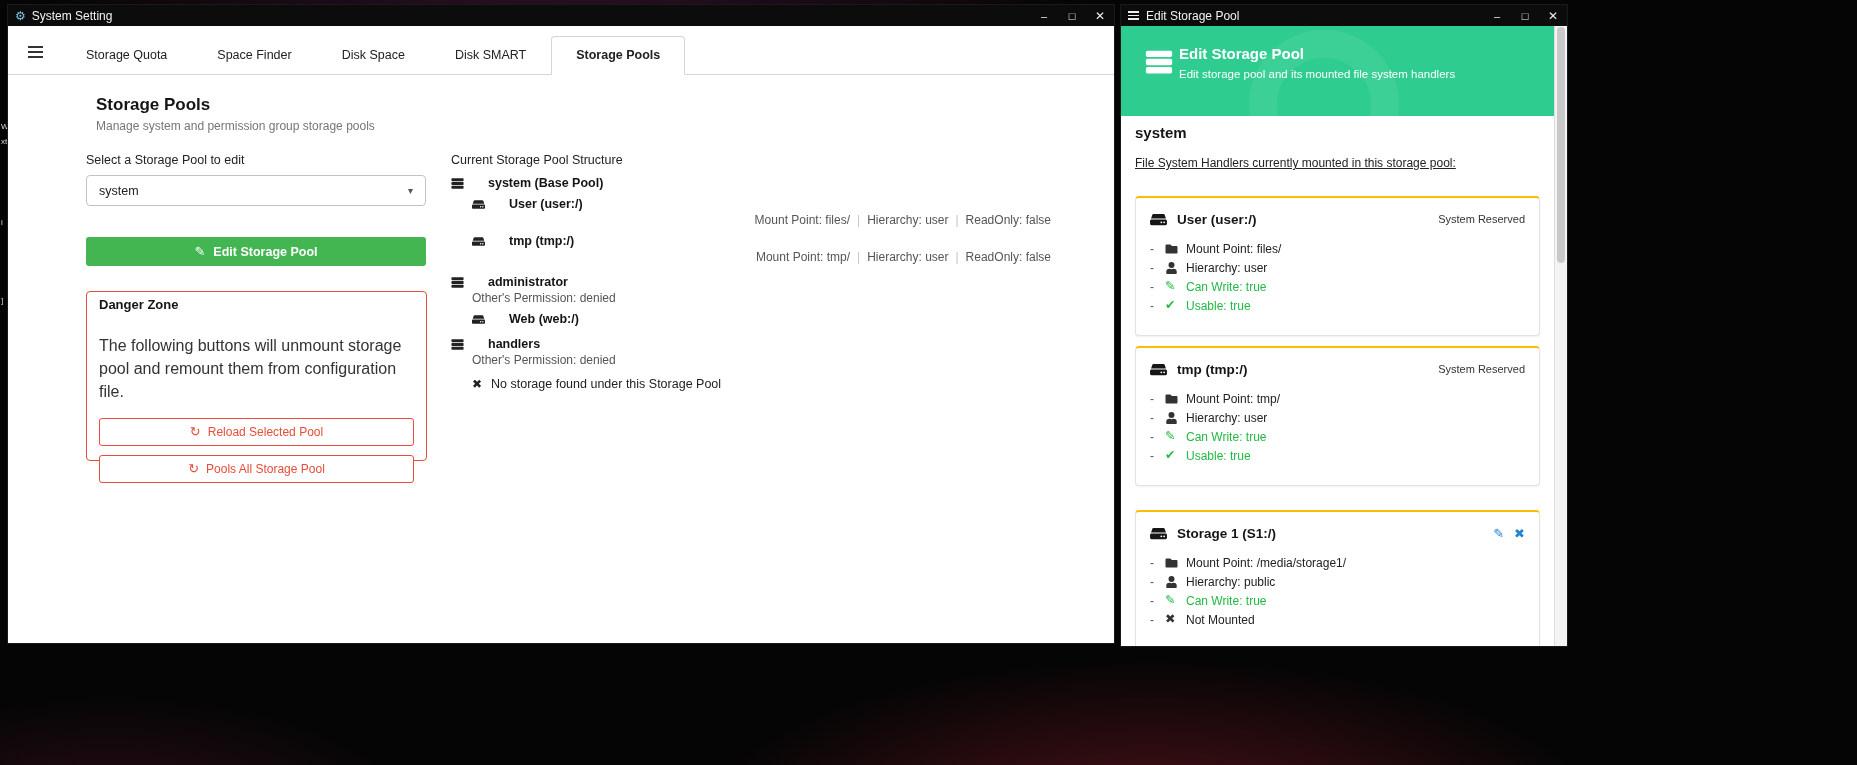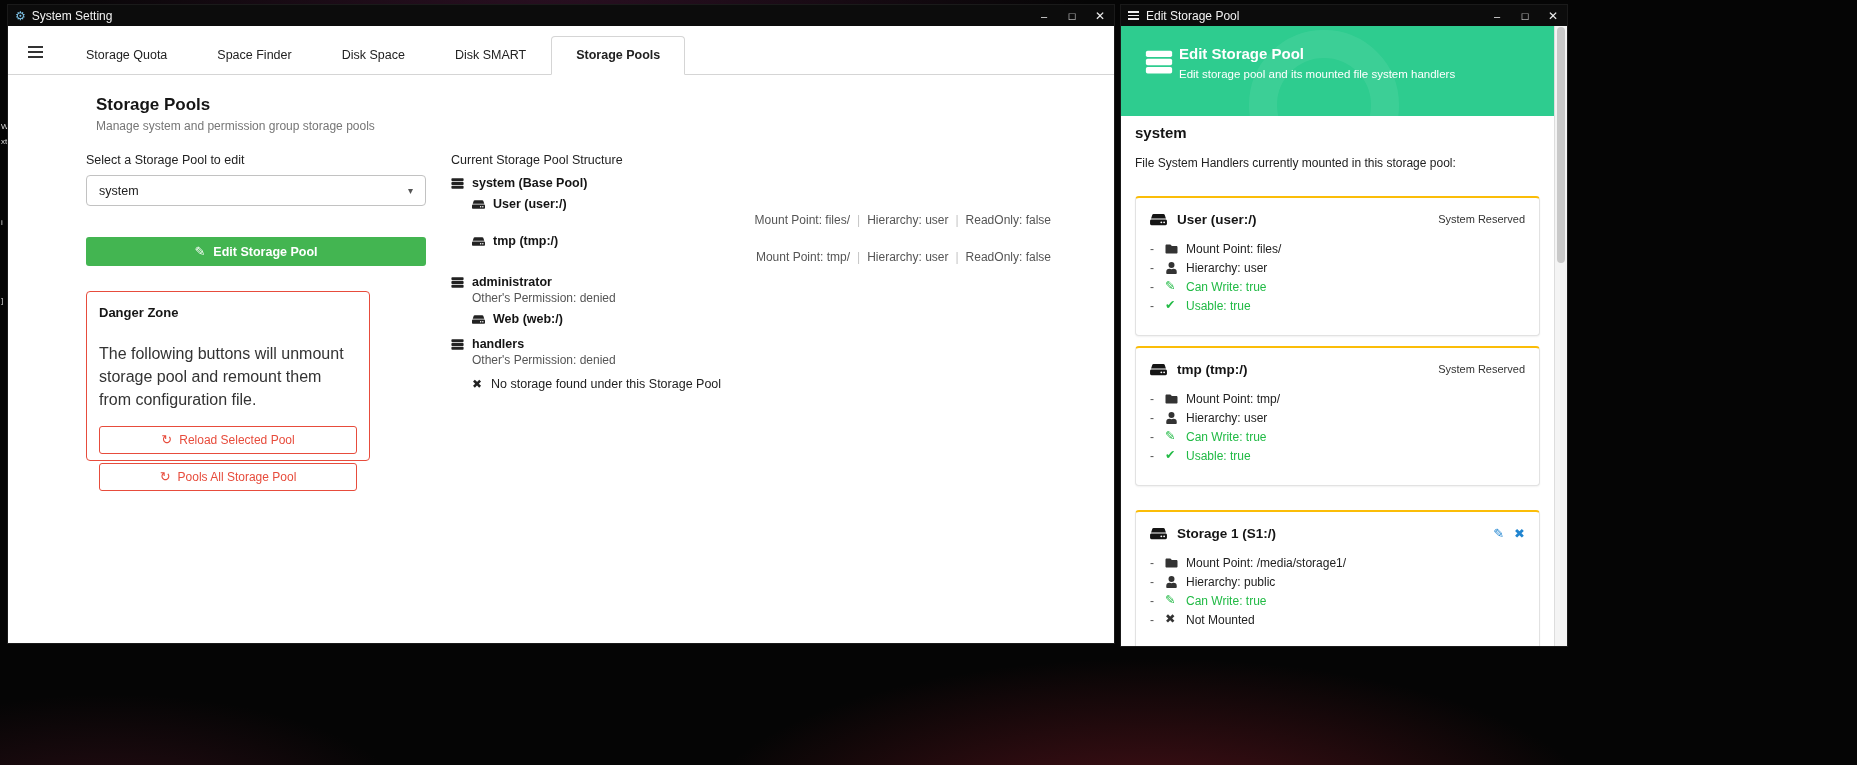--- a/index.html
+++ b/index.html
@@ -40,31 +40,31 @@
 
   .main-content { position:relative; flex:1; background:#fff; overflow:hidden; }
   .page-title { position:absolute; left:88px; top:20px; font-size:17px; font-weight:700; color:#151515; }
   .page-subtitle { position:absolute; left:88px; top:44px; font-size:12px; color:#767676; }
   .select-label { position:absolute; left:78px; top:78px; font-size:12.5px; color:#222; }
   .pool-select { position:absolute; left:78px; top:100px; width:340px; height:31px; border:1px solid #c2c2c2; border-radius:4px; background:#fff; display:flex; align-items:center; padding:0 12px; font-size:12.5px; color:#222; cursor:default; }
   .pool-select .caret { margin-left:auto; font-size:10px; color:#555; }
   .btn-green { position:absolute; left:78px; top:162px; width:340px; height:29px; background:var(--button-green,#43b551); color:#fff; border:none; border-radius:3px; font-size:12.5px; font-weight:700; display:flex; align-items:center; justify-content:center; gap:8px; font-family:inherit; }
   .btn-green .glyph { font-size:13px; font-weight:400; }
 
-  .danger-card { position:absolute; left:78px; top:216px; width:284px; height:170px; border:1px solid var(--danger-red,#e74c3c); border-radius:4px; background:#fff; padding:13px 12px; }
+  .danger-card { position:absolute; left:78px; top:216px; width:341px; height:170px; border:1px solid var(--danger-red,#e74c3c); border-radius:4px; background:#fff; padding:5px 12px; }
   .danger-title { font-size:13px; font-weight:700; color:#151515; }
   .danger-text { margin-top:22px; font-size:16px; color:#333; line-height:1.45; }
   .btn-outline-red { display:flex; width:100%; height:28px; align-items:center; justify-content:center; gap:7px; background:#fff; border:1px solid var(--danger-red,#e74c3c); color:var(--danger-red,#e74c3c); border-radius:3px; font-size:12px; font-family:inherit; }
   .btn-outline-red .glyph { font-size:13px; }
   .mt14 { margin-top:14px; } .mt9 { margin-top:9px; }
 
   .structure-label { position:absolute; left:443px; top:78px; font-size:12.5px; color:#222; }
   .tree { position:absolute; left:443px; top:101px; width:600px; }
   .pool { margin-bottom:11px; }
-  .pool-head, .child-head { display:flex; align-items:center; gap:8px;text-align:center; }
+  .pool-head, .child-head { display:flex; align-items:center; gap:24px;text-align:center; }
   .tico { display:inline-flex; color:#222; }
   .tico svg { width:13px; height:13px; }
   .pname, .cname { font-size:12.5px; font-weight:700; color:#151515; }
   .pperm { margin:2px 0 0 21px; font-size:12px; color:#555; }
   .child { margin:7px 0 0 21px; }
   .cdet { margin:2px 0 0 21px; font-size:12px; color:#555;text-align:right; }
   .cdet .sep { color:#c5c5c5; margin:0 7px; }
   .empty-row { margin:10px 0 0 21px; display:flex; align-items:center; gap:9px; font-size:12.5px; color:#222; }
   .empty-row .glyph { font-size:12px; color:#222; }
 
@@ -76,21 +76,21 @@
   .sb-thumb { position:absolute; left:2px; top:1px; width:8px; height:236px; background:#c9c9c9; border-radius:4px; }
 
   .banner { position:absolute; left:0; top:0; right:13px; height:90px; background:var(--banner-green,#2ecc8f); color:#fff; overflow:hidden; }
   .banner-ring { position:absolute; left:128px; top:4px; width:150px; height:150px; border-radius:50%; border:28px solid rgba(255,255,255,.07); }
   .banner-icon { position:absolute; left:24px; top:22px; color:#fff; }
   .banner-icon svg { width:28px; height:28px; }
   .banner-title { position:absolute; left:58px; top:19px; font-size:15px; font-weight:700; }
   .banner-sub { position:absolute; left:58px; top:42px; font-size:11.5px; }
 
   .pool-name-h { position:absolute; left:14px; top:98px; font-size:15px; font-weight:700; color:#151515; }
-  .handlers-desc { position:absolute; left:14px; top:130px; font-size:12px; color:#222; }
+  .handlers-desc { position:absolute; left:14px; top:130px; font-size:12px; color:#222;text-decoration:underline; }
 
   .hcard { position:absolute; left:14px; width:405px; background:#fff; border:1px solid #e2e2e2; border-top:2px solid var(--card-accent-yellow,#fbbd08); border-radius:4px; padding:10px 14px; box-shadow:0 1px 2px rgba(0,0,0,.06); }
   .hcard.c1 { top:170px; height:140px; }
   .hcard.c2 { top:320px; height:140px; }
   .hcard.c3 { top:484px; height:152px; }
   .hhead { display:flex; align-items:center; height:22px; }
   .hhead .hico { display:inline-flex; color:#151515; margin-right:10px; }
   .hhead .hico svg { width:17px; height:15px; }
   .hname { font-size:13.5px; font-weight:700; color:#151515; }
   .hspacer { flex:1; }

